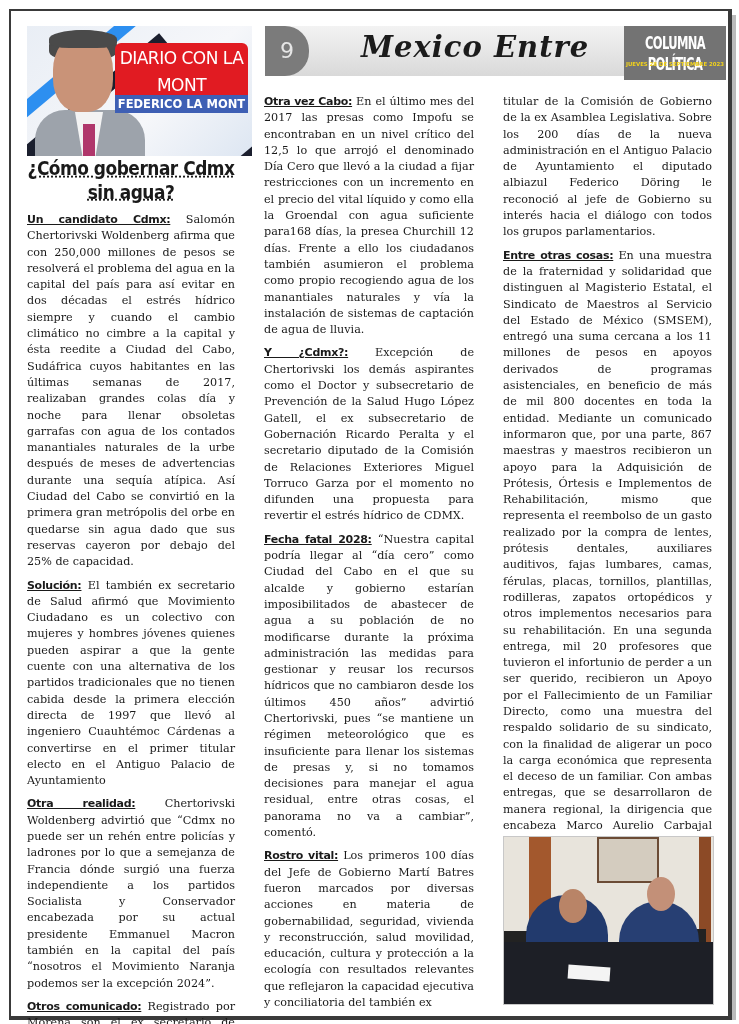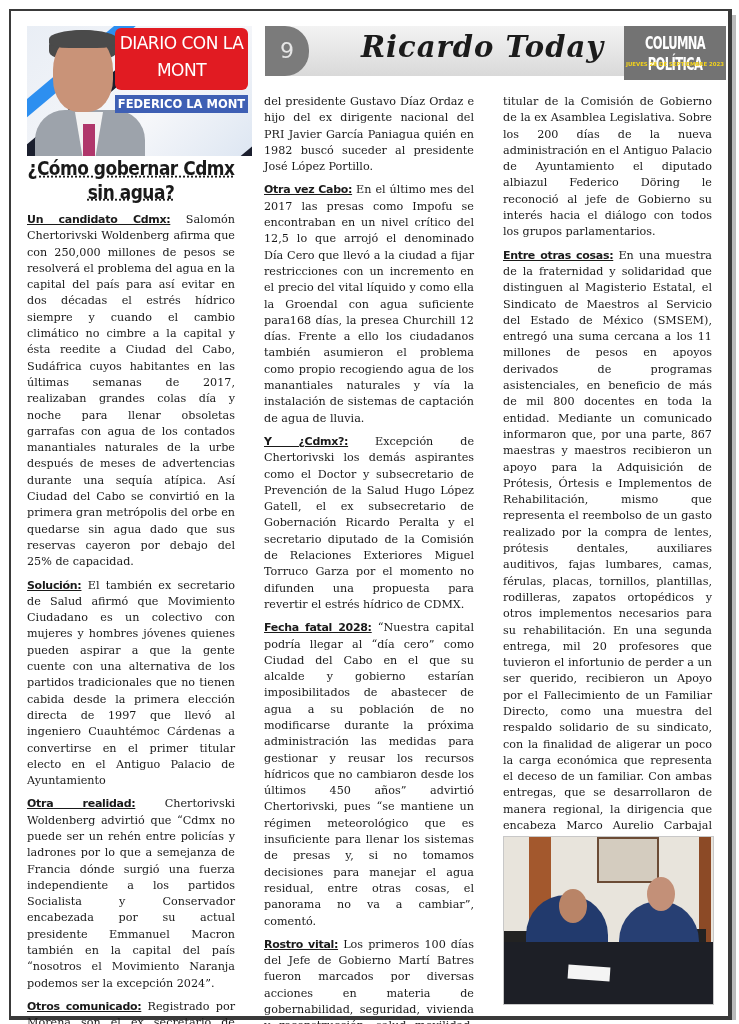--- a/index.html
+++ b/index.html
@@ -13,21 +13,21 @@
   .promo .s1 { left: -70px; top: 50px; background: #2d8ff0; }
   .promo .s2 { left: -40px; top: 70px; background: #1b1f2e; }
   .promo .s3 { left: 140px; top: 110px; background: #1b1f2e; }
   .promo .s4 { left: 160px; top: 125px; background: #2d8ff0; }
   .promo .person { position: absolute; left: 8px; top: 8px; width: 110px; height: 122px; }
   .promo .head { position: absolute; left: 18px; top: 0; width: 60px; height: 78px; border-radius: 46% 46% 42% 42%; background: #c99378; }
   .promo .hair { position: absolute; left: 14px; top: -4px; width: 68px; height: 30px; border-radius: 50% 50% 30% 30%; background: #4a4a4a; }
   .promo .suit { position: absolute; left: 0; top: 76px; width: 110px; height: 50px; background: #9da3ab; border-radius: 30px 30px 0 0; }
   .promo .shirt { position: absolute; left: 40px; top: 78px; width: 28px; height: 50px; background: #f3f3f3; clip-path: polygon(0 0,100% 0,70% 100%,30% 100%); }
   .promo .tie { position: absolute; left: 48px; top: 90px; width: 12px; height: 36px; background: #b0376b; }
-  .promo .title-box { position: absolute; left: 88px; top: 2px; width: 133px; height: 60px; background: #e11b22; border-radius: 6px; color: #fff; font-family: "DejaVu Sans", sans-serif; font-size: 17px; line-height: 27px; text-align: center; letter-spacing: -0.5px; padding-top: 2px; }
+  .promo .title-box { position: absolute; left: 88px; top: 17px; width: 133px; height: 60px; background: #e11b22; border-radius: 6px; color: #fff; font-family: "DejaVu Sans", sans-serif; font-size: 17px; line-height: 27px; text-align: center; letter-spacing: -0.5px; padding-top: 2px; }
   .promo .name-box { position: absolute; left: 88px; top: 69px; width: 133px; height: 18px; background: #3e5fb4; color: #fff; font-family: "DejaVu Sans", sans-serif; font-weight: bold; font-size: 11.5px; line-height: 18px; text-align: center; }
 
   
   .banner { position: absolute; left: 265px; top: 26px; width: 360px; height: 50px; background: linear-gradient(180deg, #f3f3f3 0%, #d9d9d9 100%); }
   .banner .pagenum { position: absolute; left: 0; top: 0; width: 44px; height: 50px; background: #7b7b7b; border-radius: 0 24px 24px 0; color: #e6e6e6; font-family: "DejaVu Sans", sans-serif; font-size: 22px; line-height: 50px; text-align: center; }
   .banner .masthead { position: absolute; left: 96px; top: 4px; font-family: "DejaVu Serif", serif; font-weight: bold; font-size: 29px; color: #1b1b1b; letter-spacing: 1px; font-style: italic; }
   .section-box { position: absolute; left: 624px; top: 26px; width: 102px; height: 54px; background: #737373; }
   .section-box .sec-title { position: absolute; left: 0; right: 0; top: 6px; text-align: center; color: #fff; font-family: "DejaVu Sans", sans-serif; font-weight: bold; font-size: 11.5px; letter-spacing: -0.6px; transform: scaleY(1.5); transform-origin: top; }
   .section-box .sec-date { position: absolute; left: 0; right: 0; top: 35px; text-align: center; color: #f2d21b; font-family: "DejaVu Sans", sans-serif; font-weight: bold; font-size: 5.4px; letter-spacing: 0; }
 
@@ -71,37 +71,36 @@
     <div class="hair"></div>
     <div class="head"></div>
     <div class="hair" style="height:18px;"></div>
   </div>
   <div class="title-box">DIARIO CON LA MONT</div>
   <div class="name-box">FEDERICO LA MONT</div>
 </div>
 
 <div class="banner">
   <div class="pagenum">9</div>
-  <div class="masthead">Ricardo Today</div>
+  <div class="masthead">Mexico Entre</div>
 </div>
 <div class="section-box">
   <div class="sec-title">COLUMNA POLÍTICA</div>
   <div class="sec-date">JUEVES 28 DE SEPTIEMBRE 2023</div>
 </div>
 
 <div class="col col-1">
   <div class="headline">¿Cómo gobernar Cdmx sin agua?</div>
   <p><span class="kicker">Un candidato Cdmx:</span><span> Salomón Chertorivski Woldenberg afirma que con 250,000 millones de pesos se resolverá el problema del agua en la capital del país  para así evitar  en dos décadas el estrés hídrico siempre y cuando el cambio climático no cimbre a la capital y ésta reedite a Ciudad del Cabo, Sudáfrica cuyos habitantes  en las últimas semanas de 2017, realizaban grandes colas día y noche para llenar obsoletas garrafas con agua de los contados manantiales naturales de la urbe después de meses de advertencias durante una sequía atípica. Así Ciudad del Cabo se convirtió en la primera gran metrópolis del orbe en quedarse sin agua dado que sus reservas cayeron por debajo del 25% de capacidad.</span></p>
   <p><span class="kicker">Solución:</span><span> El también ex secretario de Salud afirmó que Movimiento Ciudadano es un colectivo con mujeres y hombres jóvenes quienes pueden aspirar a que la gente cuente con una alternativa de los partidos tradicionales que no tienen cabida desde la primera elección directa de 1997 que llevó al ingeniero Cuauhtémoc Cárdenas a convertirse en el primer titular electo en el Antiguo Palacio de Ayuntamiento</span></p>
   <p><span class="kicker">Otra realidad:</span><span> Chertorivski Woldenberg advirtió que “Cdmx no puede ser un rehén entre policías y ladrones por lo que a semejanza de Francia dónde surgió una fuerza independiente a los partidos Socialista y Conservador encabezada por su actual presidente Emmanuel Macron también en la capital del país “nosotros el Movimiento Naranja podemos ser la excepción 2024”.</span></p>
   <p><span class="kicker">Otros comunicado:</span><span> Registrado por Morena son el ex secretario de Seguridad Ciudadana Omar García Harfuch nieto del general Marcelino García Barragán quien se abstuvo de perpetrar un Golpe de Estado en contra</span></p>
 </div>
 
 <div class="col col-2">
-  <p><span>del presidente Gustavo Díaz Ordaz e hijo del ex dirigente nacional del PRI Javier García Paniagua quién en 1982 buscó suceder al presidente José López Portillo.</span></p>
   <p><span class="kicker">Otra vez Cabo:</span><span> En el último mes del 2017 las presas como Impofu se encontraban en un nivel crítico del 12,5 lo que arrojó el denominado Día Cero que llevó a la ciudad a fijar restricciones con un incremento en el precio del vital líquido y como ella la Groendal con agua suficiente para168 días, la presea Churchill 12 días. Frente a ello los ciudadanos también asumieron el problema como propio recogiendo agua de los manantiales naturales y vía la instalación de sistemas de captación de agua de lluvia.</span></p>
   <p><span class="kicker">Y ¿Cdmx?:</span><span> Excepción de Chertorivski los demás aspirantes como el Doctor y subsecretario de Prevención de la Salud Hugo López Gatell, el ex subsecretario de Gobernación Ricardo Peralta y el secretario diputado de la Comisión de Relaciones Exteriores Miguel Torruco Garza por el momento no difunden una propuesta para revertir el estrés hídrico de CDMX.</span></p>
   <p><span class="kicker">Fecha fatal 2028:</span><span> “Nuestra capital podría llegar al “día cero” como Ciudad del Cabo en el que su alcalde y gobierno estarían imposibilitados de abastecer de agua a su población de no modificarse durante la próxima administración las medidas para gestionar y reusar los recursos hídricos que no cambiaron desde los últimos 450 años” advirtió Chertorivski, pues “se mantiene un régimen meteorológico que es insuficiente para llenar los sistemas de presas y, si no tomamos decisiones para manejar el agua residual, entre otras cosas, el panorama no va a cambiar”, comentó.</span></p>
   <p><span class="kicker">Rostro vital:</span><span> Los primeros 100 días del Jefe de Gobierno Martí Batres fueron marcados por diversas acciones en materia de gobernabilidad, seguridad, vivienda y reconstrucción, salud movilidad, educación, cultura y protección a la ecología con resultados relevantes que reflejaron la capacidad ejecutiva y conciliatoria del también ex</span></p>
 </div>
 
 <div class="col col-3">
   <p><span>titular de la Comisión de Gobierno de la ex Asamblea Legislativa. Sobre los 200 días de la nueva administración en el Antiguo Palacio de Ayuntamiento el diputado albiazul Federico Döring le reconoció al jefe de Gobierno su interés hacia el diálogo con todos los grupos parlamentarios.</span></p>
   <p><span class="kicker">Entre otras cosas:</span><span> En una muestra de la fraternidad y solidaridad que distinguen al Magisterio Estatal, el Sindicato de Maestros al Servicio del Estado de México (SMSEM), entregó una suma cercana a los 11 millones de pesos en apoyos derivados de programas asistenciales, en beneficio de más de mil 800 docentes en toda la entidad. Mediante un comunicado informaron que, por una parte, 867 maestras y maestros recibieron un apoyo para la Adquisición de Prótesis, Órtesis e Implementos de Rehabilitación, mismo que representa el reembolso de un gasto realizado por la compra de lentes, prótesis dentales, auxiliares auditivos, fajas lumbares, camas, férulas, placas, tornillos, plantillas, rodilleras, zapatos ortopédicos y otros implementos necesarios para su rehabilitación. En una segunda entrega, mil 20 profesores que tuvieron el infortunio de perder a un ser querido, recibieron un Apoyo por el Fallecimiento de un Familiar Directo, como una muestra del respaldo solidario de su sindicato, con la finalidad de aligerar un poco la carga económica que representa el deceso de un familiar. Con ambas entregas, que se desarrollaron de manera regional, la dirigencia que encabeza Marco Aurelio Carbajal cumple su compromiso de velar por las y los maestros mexiquenses y la economía de sus familias.</span></p>
 </div>

